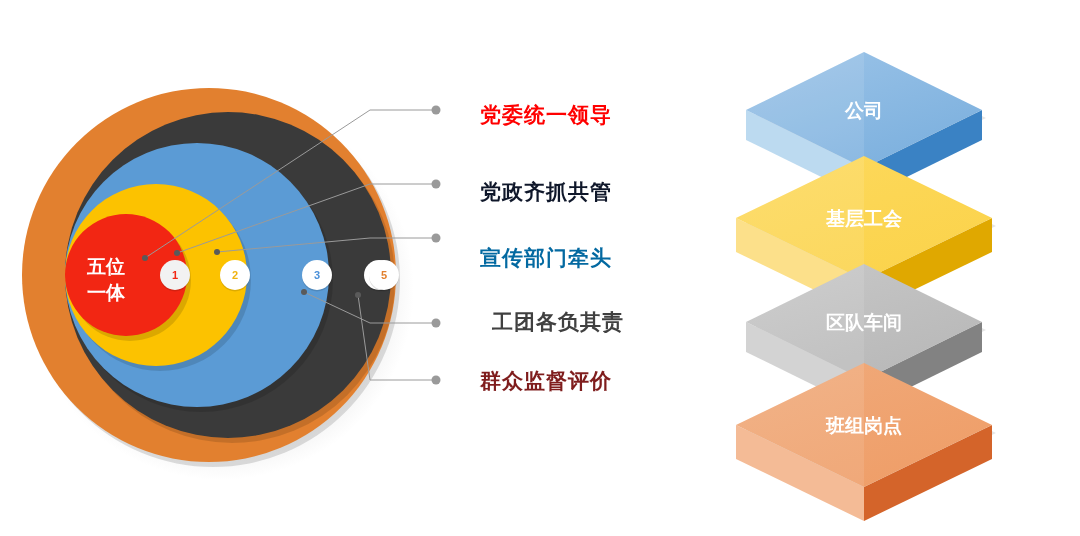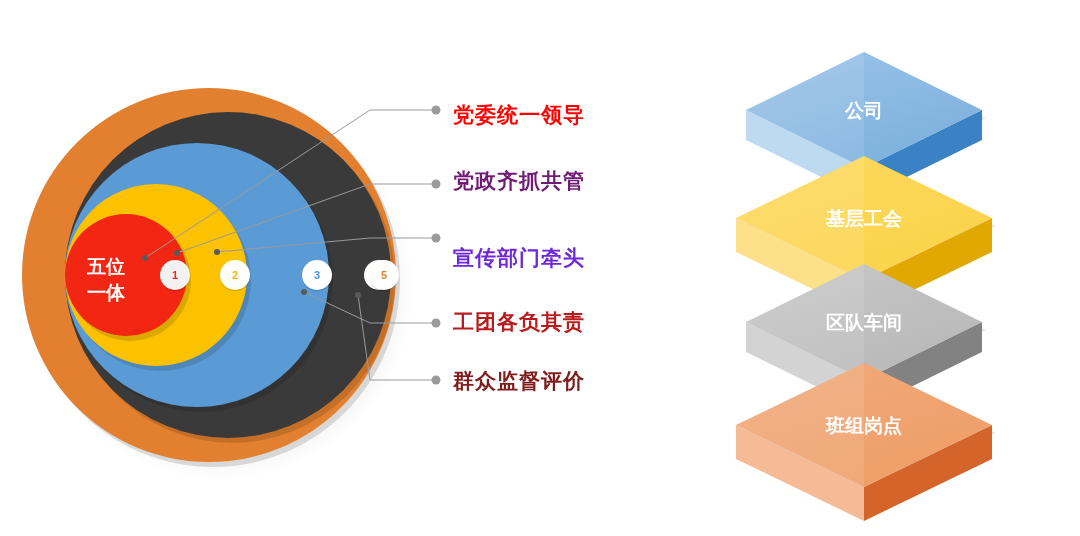--- a/index.html
+++ b/index.html
@@ -27,20 +27,21 @@
     height: 536px;
     overflow: visible;
   }
   .label-text {
     position: absolute;
     font-size: 21px;
     font-weight: bold;
     letter-spacing: 1px;
     white-space: nowrap;
     font-family: "Liberation Sans", "DejaVu Sans", sans-serif;
+    margin-left: 27px;
   }
   .core-line {
     font-size: 19px;
     font-weight: bold;
     fill: #ffffff;
     font-family: "Liberation Sans", "DejaVu Sans", sans-serif;
   }
   .badge-num {
     font-size: 11px;
     font-weight: bold;
@@ -116,23 +117,23 @@
         <circle cx="379" cy="275" r="15" fill="#ffffff"></circle>
         <text x="379" y="279" text-anchor="middle" class="badge-num" fill="#4a4a4a">4</text>
         <circle cx="384" cy="276.5" r="15" fill="#000" opacity="0.12"></circle>
         <circle cx="384" cy="275" r="15" fill="#ffffff"></circle>
         <text x="384" y="279" text-anchor="middle" class="badge-num" fill="#e2802f">5</text>
       </g>
   </svg>
 
   <div id="callout-labels">
       <div class="label-text" style="left: 453px; top: 101px; color: rgb(255, 0, 0);">党委统一领导</div>
-      <div class="label-text" style="left: 453px; top: 167px; color: #701a75;">党政齐抓共管</div>
-      <div class="label-text" style="left: 453px; top: 244px; color: #6d28d9;">宣传部门牵头</div>
-      <div class="label-text" style="left: 453px; top: 308px; color: #b91c1c;">工团各负其责</div>
+      <div class="label-text" style="left: 453px; top: 178px; color: #0f172a;">党政齐抓共管</div>
+      <div class="label-text" style="left: 453px; top: 244px; color: #0369a1;">宣传部门牵头</div>
+      <div class="label-text" style="left: 465px; top: 308px; color: #404040;">工团各负其责</div>
       <div class="label-text" style="left: 453px; top: 367px; color: #7f1d1d;">群众监督评价</div>
     </div>
 
   <svg class="layer" id="svg-right" viewBox="0 0 1080 536">
     <g id="stack-group">
         <g>
           <polygon points="750,118 868,60 986,118 868,176" fill="#cfcfcf" opacity="0.55"></polygon>
           <polygon points="746,110 864,168 864,198 746,140" fill="url(#leftgrad0)"></polygon>
           <polygon points="864,168 982,110 982,140 864,198" fill="url(#rightgrad0)"></polygon>
           <polygon points="746,110 864,52 982,110 864,168" fill="url(#topgrad0)"></polygon>

